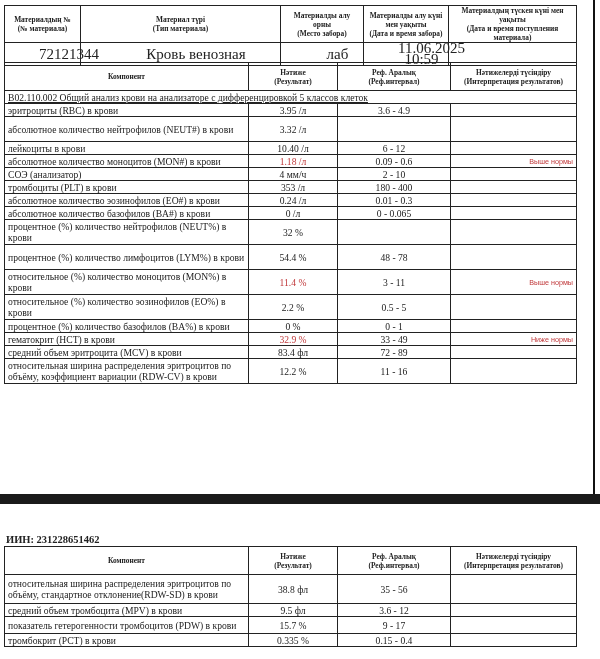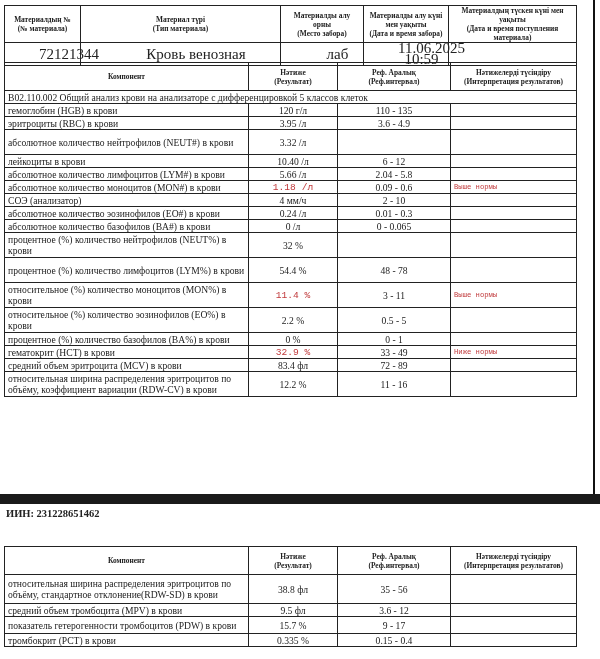--- a/index.html
+++ b/index.html
@@ -12,24 +12,24 @@
   td, th { border:1px solid #222; padding:0 3px; font-size:9.6px; line-height:11px; }
   th { font-weight:bold; font-size:7.4px; line-height:9px; text-align:center; }
   .hdr { top:5px; width:572px; }
   .hdr th { height:30px; }
   .hdr td { height:21px; font-size:15px;padding-left:34px; }
   .c { text-align:center; }
   .comp { top:62px; width:572px; }
   .comp th { height:27px; }
   .comp td { height:12px; }
   .comp td.tall { height:24px; }
-  .section td { font-size:9.6px; }
-  .red { color:#c0393b;font-family:Liberation Mono, monospace; }
-  .interp { font-family: Liberation Mono, monospace; font-size:7.2px; color:#c0393b; text-align:left;margin-top:40px; }
-  .iin { position:absolute; left:6px; top:508px; font-weight:bold; font-size:10.5px; }
+  .section td { font-size:9.6px;text-decoration:underline; }
+  .red { color:#c0393b; }
+  .interp { font-family: Liberation Sans, sans-serif; font-size:7.2px; color:#c0393b; text-align:right;margin-top:40px; }
+  .iin { position:absolute; left:6px; top:534px; font-weight:bold; font-size:10.5px; }
   .comp2 { top:546px; width:572px; }
   .comp2 th { height:27px; }
   .comp2 td { height:12px;margin-left:36px; }
   .comp2 td.tall { height:28px; }
   .comp2 td.mid { height:16px; }
 </style>
 </head>
 <body>
 
 <div class="page1">
@@ -71,60 +71,54 @@
         <th>Компонент</th>
         <th><span>Нәтиже</span><br><span>(Результат)</span></th>
         <th><span>Реф. Аралық</span><br><span>(Реф.интервал)</span></th>
         <th><span>Нәтижелерді түсіндіру</span><br><span>(Интерпретация результатов)</span></th>
       </tr>
     </thead>
     <tbody id="rows1">
       <tr class="section">
         <td colspan="4">B02.110.002 Общий анализ крови на анализаторе с дифференцировкой 5 классов клеток</td>
       </tr>
-    <tr>
-          <td>гемоглобин (HGB) в крови</td>
-          <td class="c">120 г/л</td>
-          <td class="c">110 - 135</td>
-          <td class="c"></td>
-        </tr>
         <tr>
           <td>эритроциты (RBC) в крови</td>
           <td class="c">3.95 /л</td>
           <td class="c">3.6 - 4.9</td>
           <td class="c"></td>
         </tr>
         <tr>
           <td class="tall">абсолютное количество нейтрофилов (NEUT#) в крови</td>
           <td class="c tall">3.32 /л</td>
           <td class="c tall"></td>
           <td class="c tall"></td>
         </tr>
         <tr>
           <td>лейкоциты в крови</td>
           <td class="c">10.40 /л</td>
           <td class="c">6 - 12</td>
-          <td class="c"></td>
-        </tr>
-        <tr>
-          <td>абсолютное количество лимфоцитов (LYM#) в крови</td>
-          <td class="c">5.66 /л</td>
-          <td class="c">2.04 - 5.8</td>
           <td class="c"></td>
         </tr>
         <tr>
           <td>абсолютное количество моноцитов (MON#) в крови</td>
           <td class="c red">1.18 /л</td>
           <td class="c">0.09 - 0.6</td>
           <td class="interp">Выше нормы</td>
         </tr>
         <tr>
           <td>СОЭ (анализатор)</td>
           <td class="c">4 мм/ч</td>
           <td class="c">2 - 10</td>
+          <td class="c"></td>
+        </tr>
+        <tr>
+          <td>тромбоциты (PLT) в крови</td>
+          <td class="c">353 /л</td>
+          <td class="c">180 - 400</td>
           <td class="c"></td>
         </tr>
         <tr>
           <td>абсолютное количество эозинофилов (EO#) в крови</td>
           <td class="c">0.24 /л</td>
           <td class="c">0.01 - 0.3</td>
           <td class="c"></td>
         </tr>
         <tr>
           <td>абсолютное количество базофилов (BA#) в крови</td>

